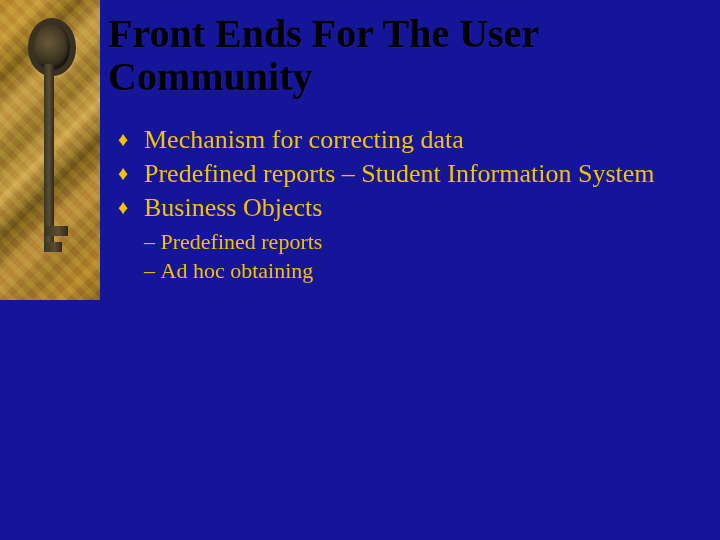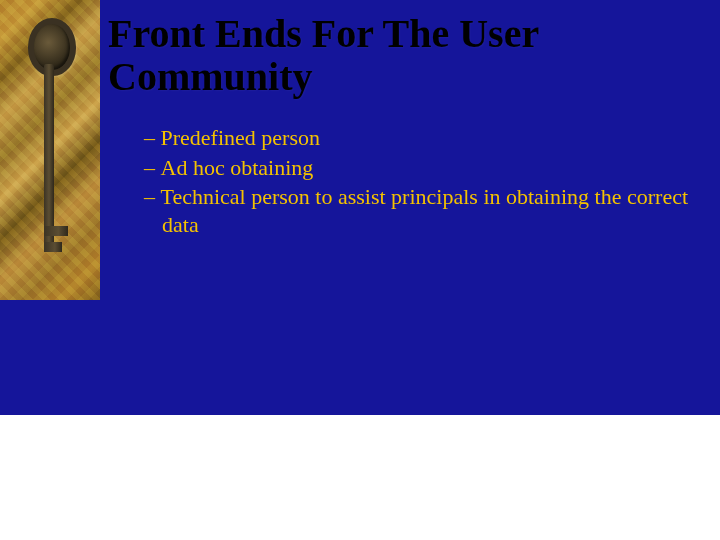--- a/index.html
+++ b/index.html
@@ -5,21 +5,21 @@
   html, body {
     margin: 0;
     padding: 0;
     width: 720px;
     height: 540px;
     overflow: hidden;
     font-family: "Times New Roman", Times, serif;
   }
   .slide {
     width: 720px;
-    height: 415px;
+    height: 540px;
     background: #15159a;
     display: flex;
     flex-direction: row;
   }
   .sidebar {
     width: 100px;
     flex: 0 0 100px;
     background: #15159a;
     display: flex;
     flex-direction: column;
@@ -142,19 +142,23 @@
       <div class="key">
         <div class="ring"></div>
         <div class="shaft"></div>
         <div class="tooth t1"></div>
         <div class="tooth t2"></div>
       </div>
     </div>
   </div>
   <div class="content">
     <div class="title">Front Ends For The User Community</div>
+    <ul class="main">
+      <li><span>Mechanism for correcting data</span></li>
+      <li><span>Predefined reports – Student Information System</span></li>
+      <li><span>Business Objects</span></li>
+    </ul>
     <ul class="sub">
-      <li><span>Predefined person</span></li>
+      <li><span>Predefined reports</span></li>
       <li><span>Ad hoc obtaining</span></li>
-      <li><span>Technical person to assist principals in obtaining the correct data</span></li>
     </ul>
   </div>
 </div>
 
 </body></html>

